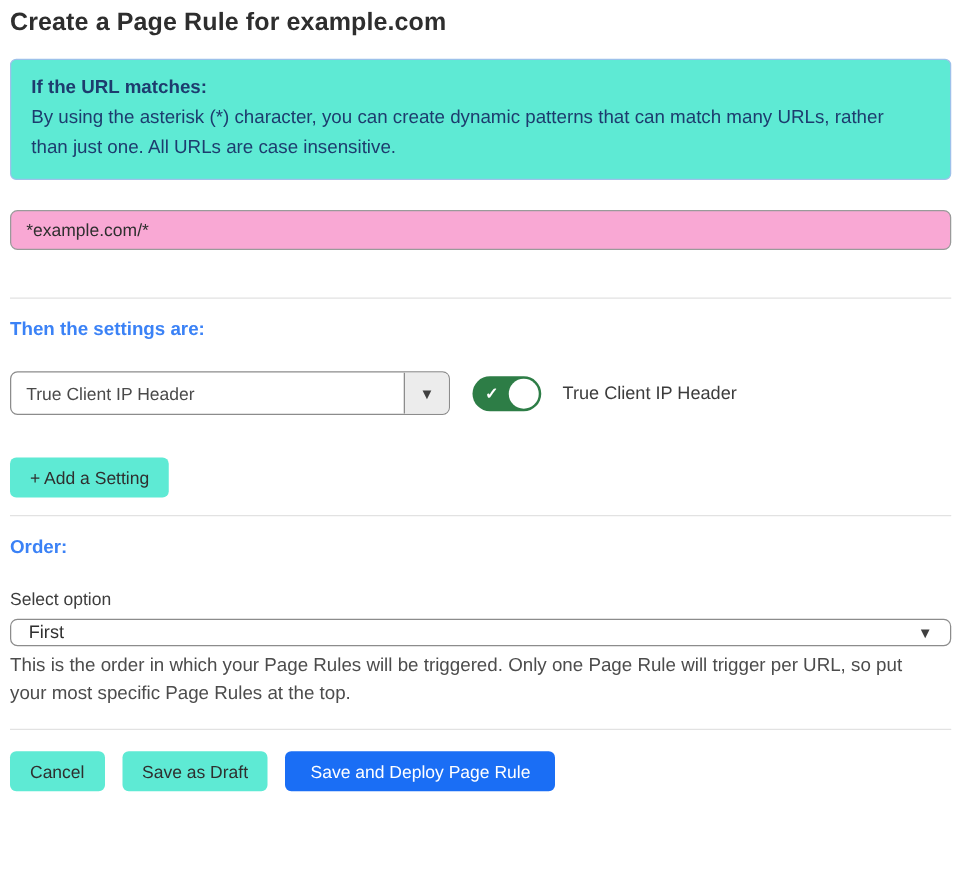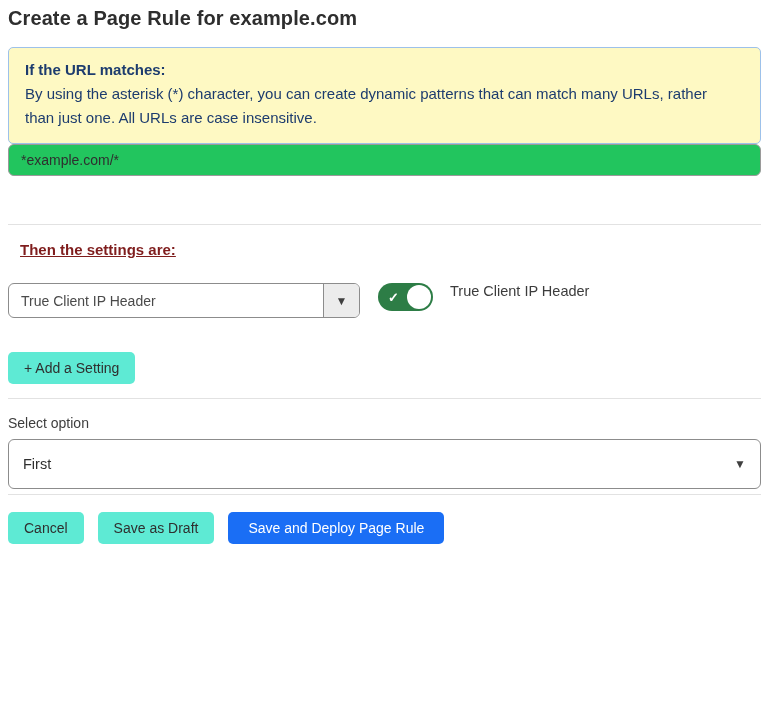--- a/index.html
+++ b/index.html
@@ -15,74 +15,75 @@
 
   h1.page-title {
     font-size: 20px;
     font-weight: bold;
     color: #2e2e2e;
     margin: 3px 0 17px 0;
     letter-spacing: 0.1px;
   }
 
   .info-box {
-    background: #fef9c3;
+    background: #5eead4;
     border: 1px solid #9dc1ea;
     border-radius: 5px;
     padding: 10px 16px 13px 16px;
     font-size: 15px;
     line-height: 24px;
     color: #1d3c6e;
+    margin-bottom: 24px;
   }
   .info-heading { font-weight: bold; }
   .info-body { max-width: 700px; }
   .info-link {
     color: #2a6ddb;
     text-decoration: underline;
     cursor: pointer;
   }
   .info-link-suffix { color: #1d3c6e; }
 
   .field-label {
     font-size: 14px;
     color: #3d3d3d;
     margin-bottom: 8px;
   }
 
   .url-input {
     display: block;
     width: 100%;
     height: 32px;
-    background: #22c55e;
+    background: #f9a8d4;
     border: 1px solid #9a9a9a;
     border-radius: 6px;
     padding: 0 12px;
     font-family: "Liberation Sans", sans-serif;
     font-size: 14px;
     color: #2f2f2f;
-    margin-bottom: 48px;
+    margin-bottom: 38px;
     outline: none;
   }
 
   hr.divider {
     border: none;
     border-top: 1px solid #e2e2e2;
     margin: 0 0 16px 0;
   }
 
   h2.section-heading {
     font-size: 15px;
     font-weight: bold;
-    color: #7f1d1d;
-    margin: 0 0 25px 12px;
-    text-decoration: underline;
+    color: #3b82f6;
+    margin: 0 0 25px 0;
   }
 
   .setting-row {
     display: flex;
+    align-items: center;
     margin-bottom: 34px;
   }
   .select-control {
     width: 352px;
     height: 35px;
     display: flex;
     align-items: stretch;
     background: #ffffff;
     border: 1px solid #8c8c8c;
     border-radius: 6px;
@@ -159,21 +160,21 @@
     background: #1a6ef5;
     color: #ffffff;
     padding: 9px 20px;
   }
   .add-setting { margin-bottom: 14px; }
 
   .order-heading-gap { margin-bottom: 31px; }
 
   .order-select {
     width: 100%;
-    height: 50px;
+    height: 22px;
     display: flex;
     align-items: center;
     justify-content: space-between;
     padding: 0 14px;
     background: #ffffff;
     border: 1px solid #8c8c8c;
     border-radius: 6px;
     font-size: 14.5px;
     color: #2f2f2f;
     cursor: pointer;
@@ -226,28 +227,30 @@
       <span class="toggle-check">✓</span>
       <span class="toggle-knob"></span>
     </div>
     <span class="toggle-label">True Client IP Header</span>
   </div>
 
   <button class="btn gray add-setting">+ Add a Setting</button>
 
   <hr class="divider">
 
+  <h2 class="section-heading order-heading-gap">Order:</h2>
 
   <div class="field-label">Select option</div>
 
   <div class="order-select">
     <span>First</span>
     <span class="caret">▼</span>
   </div>
 
+  <p class="help-text">This is the order in which your Page Rules will be triggered. Only one Page Rule will trigger per URL, so put your most specific Page Rules at the top.</p>
 
   <hr class="divider">
 
   <div class="footer">
     <button class="btn gray">Cancel</button>
     <button class="btn gray">Save as Draft</button>
     <button class="btn blue">Save and Deploy Page Rule</button>
   </div>
 
 </div>

